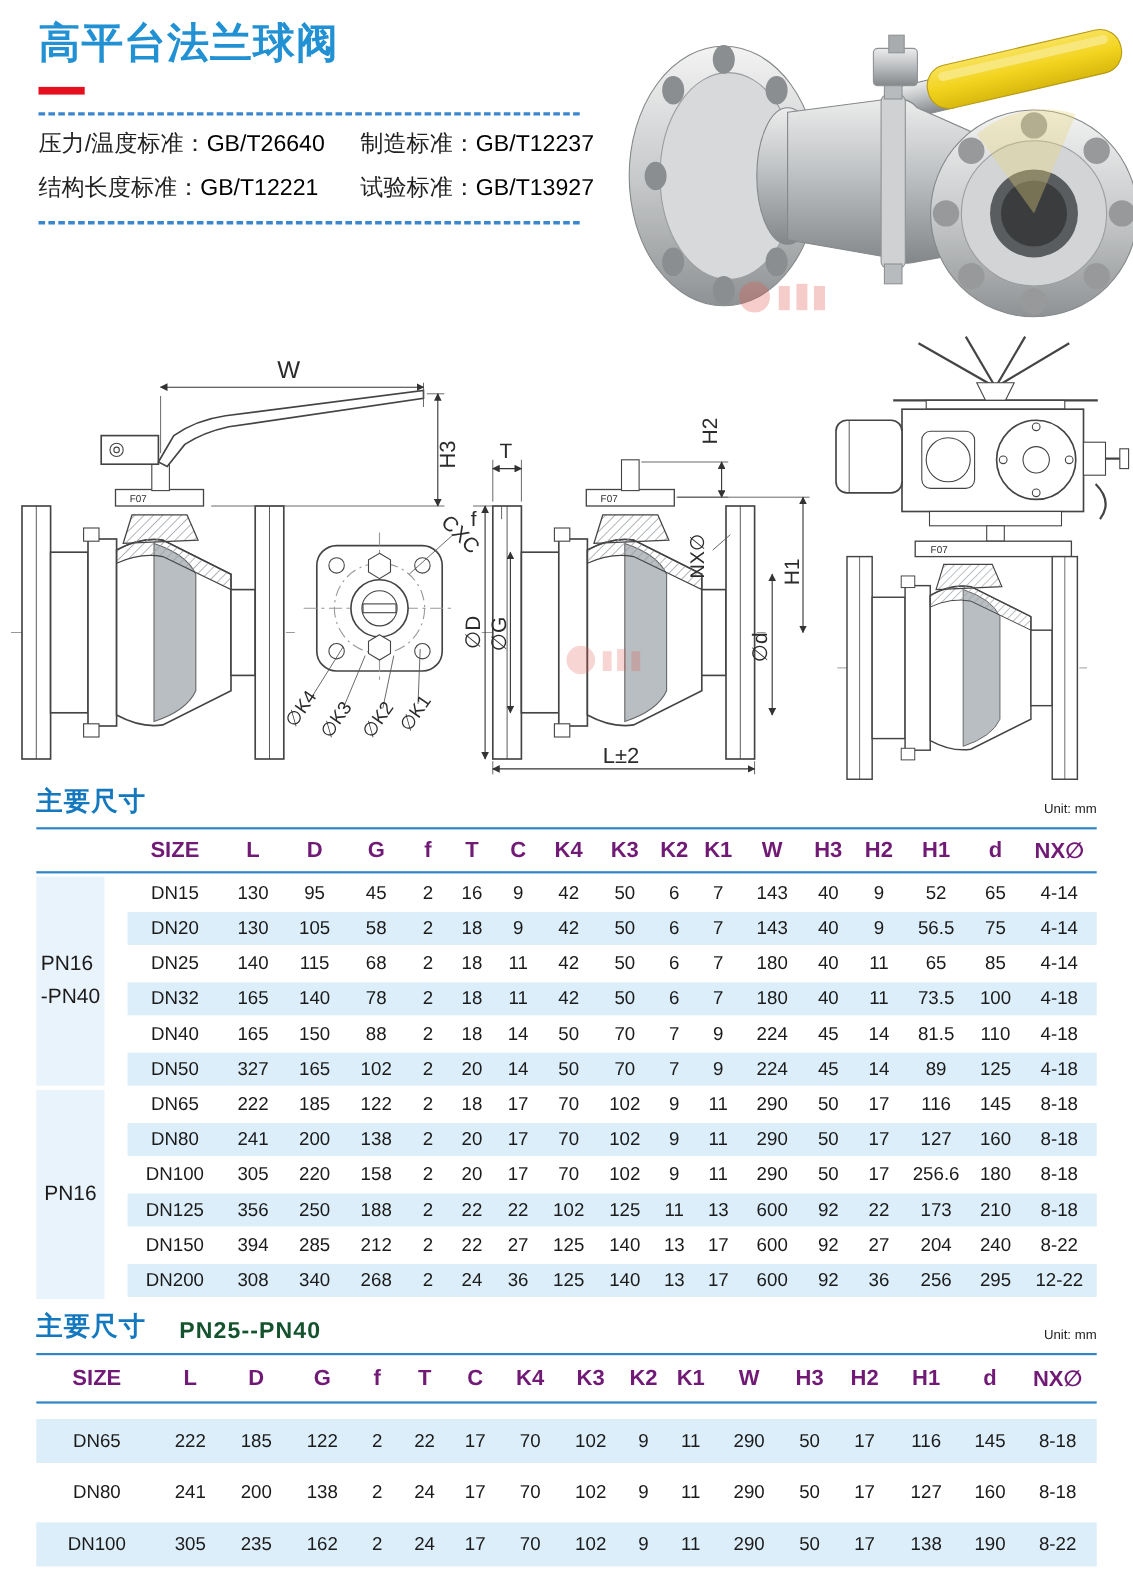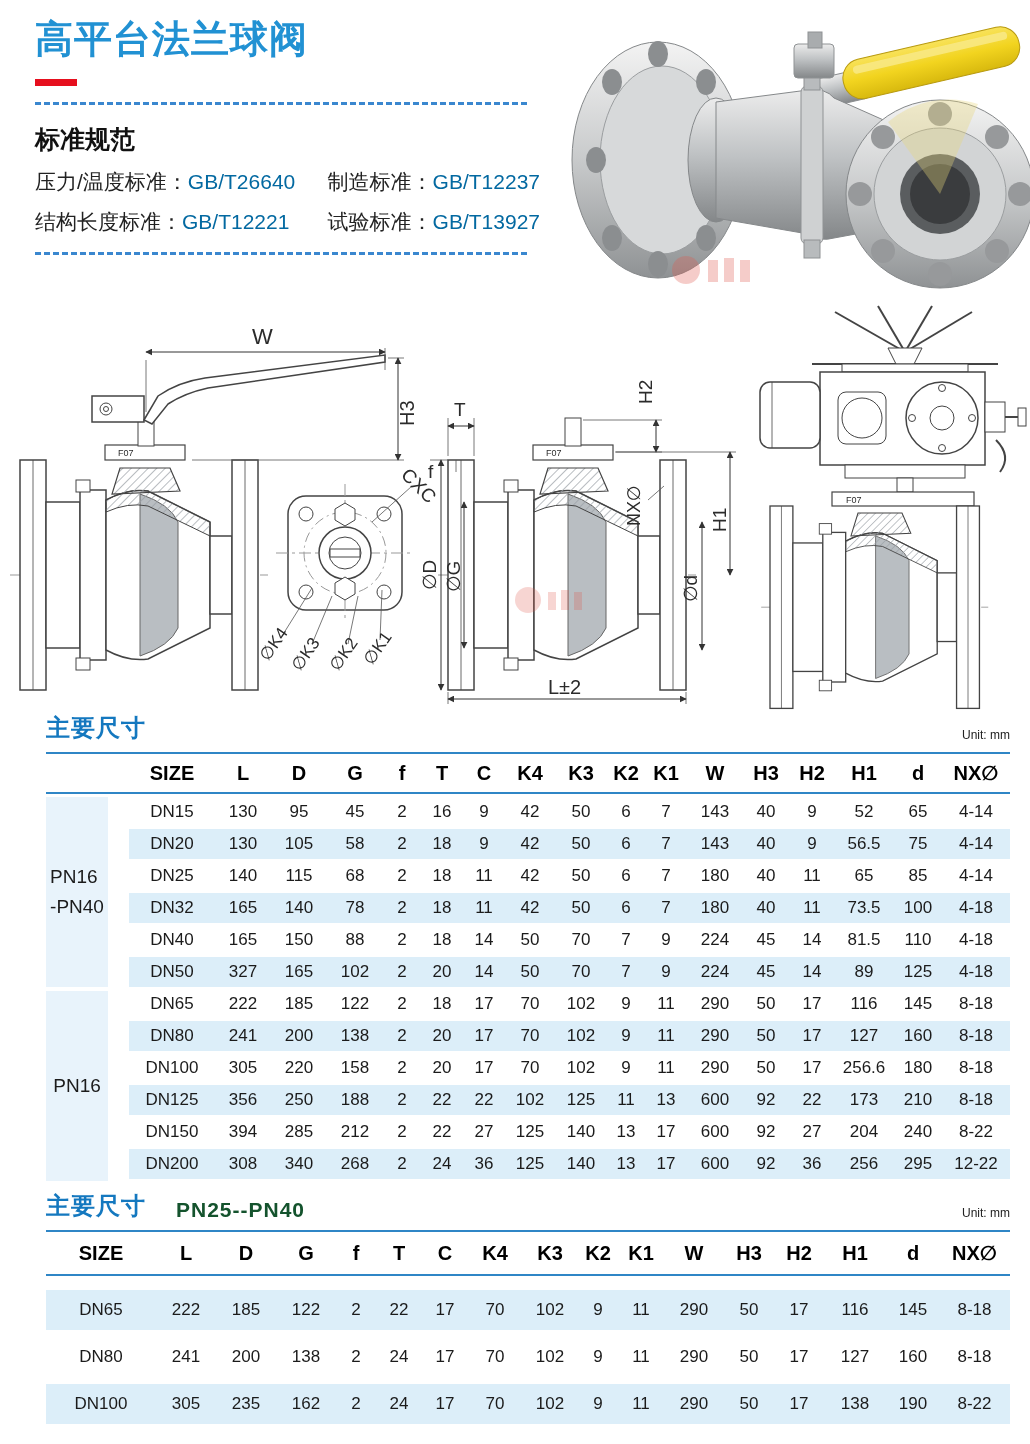--- a/index.html
+++ b/index.html
@@ -9,40 +9,40 @@
   .hdr{position:absolute;left:35px;top:14px;width:505px;}
   .page-title{font-size:38px;font-weight:bold;color:#2191d3;letter-spacing:1px;}
   .red-bar{width:42px;height:7px;background:#e60f1e;margin-top:14px;}
   .subtitle{font-size:26px;font-weight:bold;color:#111;margin-top:22px;letter-spacing:1px;}
   .dash{border-top:3px dashed #3a87cf;margin-top:16px;width:492px;}
   .std-title{font-size:25px;font-weight:bold;color:#111;margin-top:18px;}
   .std-row{display:flex;margin-top:12px;font-size:21px;line-height:28px;color:#222;}
   .std-pair{white-space:nowrap;}
   .std-pair.left{width:300px;}
   .std-label{color:#222;}
-  .std-value{color:#0369a1;}
+  .std-value{color:#000000;}
   .dash2{border-top:3px dashed #3a87cf;margin-top:16px;width:492px;}
   
   .photo{position:absolute;left:558px;top:2px;}
   
   .drawings{position:absolute;left:0;top:300px;}
   .dimtxt{font-family:"Liberation Sans","DejaVu Sans",sans-serif;fill:#2b2b2b;}
   
-  .tbl{position:absolute;left:46px;width:964px;}
+  .tbl{position:absolute;left:33px;width:964px;}
   .t1{top:712px;}
   .t2{top:1190px;}
   .t-titlebar{display:flex;align-items:flex-end;}
   .t-title{font-size:24px;font-weight:bold;color:#1478bf;letter-spacing:1px;}
   .t-subtitle{font-size:21px;font-weight:bold;color:#14532d;margin-left:30px;letter-spacing:1px;}
   .t-unit{margin-left:auto;font-size:12px;color:#222;padding-bottom:2px;}
   .t-head{margin-top:8px;border-top:2px solid #2f86c6;border-bottom:2px solid #2f86c6;
           display:grid;align-items:center;height:38px;}
   .t1 .t-head{grid-template-columns:var(--t1cols);padding-left:83px;}
   .t2 .t-head{grid-template-columns:var(--t2cols);height:42px;}
-  .hcell{font-size:20px;font-weight:bold;color:#000000;text-align:center;}
+  .hcell{font-size:20px;font-weight:bold;color:#701a75;text-align:center;}
   .t-body{display:flex;margin-top:3px;}
   .t-groups{width:62px;margin-right:21px;display:flex;flex-direction:column;gap:4px;}
   .t-group{height:190px;background:#e8f3fb;display:flex;align-items:center;justify-content:center;
            font-size:19px;color:#1b1b1b;text-align:left;white-space:pre-line;line-height:1.6;}
   .t-rows{flex:1;}
   .t1 .trow{display:grid;grid-template-columns:var(--t1cols);height:30px;margin-bottom:2px;align-items:center;}
   .t1 .trow:nth-child(even){background:#dceef9;}
   .t2 .t-rows{margin-top:14px;}
   .t2 .trow{display:grid;grid-template-columns:var(--t2cols);height:40px;margin-bottom:7px;align-items:center;}
   .t2 .trow:nth-child(odd){background:#dceef9;}
@@ -52,21 +52,20 @@
 </style>
 </head>
 <body>
 
 <div class="page">
 
   <div class="hdr">
     <div class="page-title">高平台法兰球阀</div>
     <div class="red-bar"></div>
     <div class="dash"></div>
-    <div class="std-title">标准规范</div>
 
     <div class="std-row">
       <div class="std-pair left">
         <span class="std-label">压力/温度标准：</span><span class="std-value">GB/T26640</span>
       </div>
       <div class="std-pair">
         <span class="std-label">制造标准：</span><span class="std-value">GB/T12237</span>
       </div>
     </div>
     <div class="std-row">

